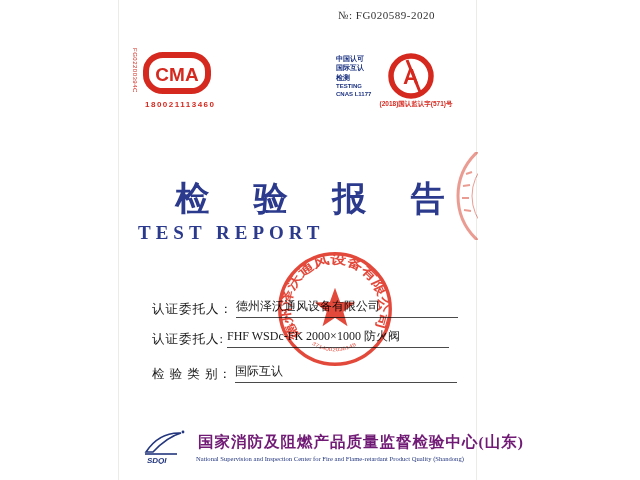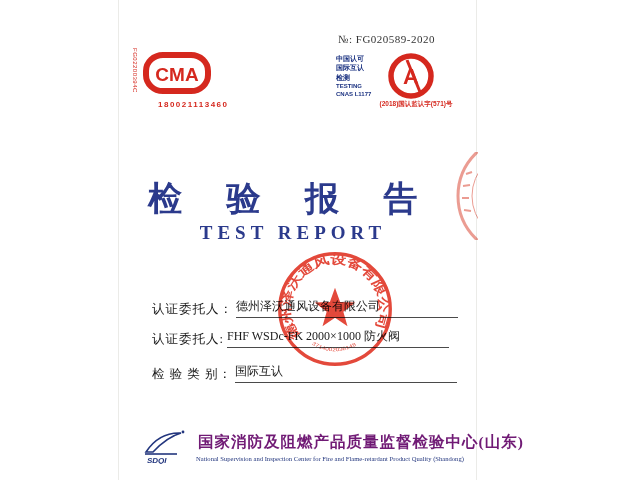--- a/index.html
+++ b/index.html
@@ -10,60 +10,59 @@
     color:#222;
   }
   .page-edge{position:absolute;top:0;bottom:0;width:1px;background:#ebebe8;}
   #edge-left{left:118px;}
   #edge-right{left:476px;}
 
   .report-no{
     position:absolute;top:9px;left:338px;width:130px;
     font-size:11px;letter-spacing:0.5px;color:#333;white-space:nowrap;
     font-family:"Liberation Serif",serif;
-    margin-top:24px;
   }
 
   
   .logo-strip{position:absolute;left:128px;top:42px;width:340px;height:78px;}
   .cma-wrap{position:absolute;left:14px;top:8px;}
   .cma-side{
     position:absolute;left:-10px;top:-2px;
     writing-mode:vertical-rl;text-orientation:mixed;
     font-size:6px;color:#d5281e;letter-spacing:0.5px;
     font-family:"Liberation Sans",sans-serif;
   }
   .cma-number{
-    position:absolute;left:16px;top:50px;width:70px;text-align:right;
+    position:absolute;left:3px;top:50px;width:70px;text-align:right;
     font-size:8px;font-weight:bold;color:#d5281e;letter-spacing:1.5px;
     font-family:"Liberation Sans",sans-serif;white-space:nowrap;
   }
   .ilac-wrap{position:absolute;left:88px;top:0px;}
   .cnas-wrap{position:absolute;left:158px;top:10px;}
   .cnas-text{
     position:absolute;left:208px;top:12px;width:60px;
     font-family:"Liberation Sans",sans-serif;color:#1b3281;
     font-size:7px;font-weight:bold;line-height:1.35;white-space:nowrap;
   }
   .cnas-text .en{font-size:6px;font-weight:bold;}
   .cal-wrap{position:absolute;left:258px;top:10px;}
   .cal-caption{
     position:absolute;left:240px;top:58px;width:96px;text-align:center;
     font-size:6.5px;font-weight:bold;color:#d5281e;white-space:nowrap;
     font-family:"Liberation Sans",sans-serif;
   }
 
   
   .title-zh{
-    position:absolute;left:130px;top:176px;width:360px;text-align:left;
+    position:absolute;left:130px;top:176px;width:360px;text-align:center;
     font-size:34px;font-weight:bold;color:#2b3a8c;
     letter-spacing:18px;text-indent:18px;white-space:nowrap;
   }
   .title-en{
-    position:absolute;left:113px;top:222px;width:360px;text-align:center;
+    position:absolute;left:138px;top:222px;width:360px;text-align:left;
     font-size:19px;font-weight:bold;color:#2b3a8c;
     letter-spacing:5px;white-space:nowrap;
   }
 
   
   .field-row{position:absolute;left:152px;white-space:nowrap;}
   #field-0{top:298px;} #field-1{top:328px;} #field-2{top:363px;}
   .field-label{
     display:inline-block;font-size:12.5px;color:#1a1a1a;
     letter-spacing:1px;vertical-align:bottom;

